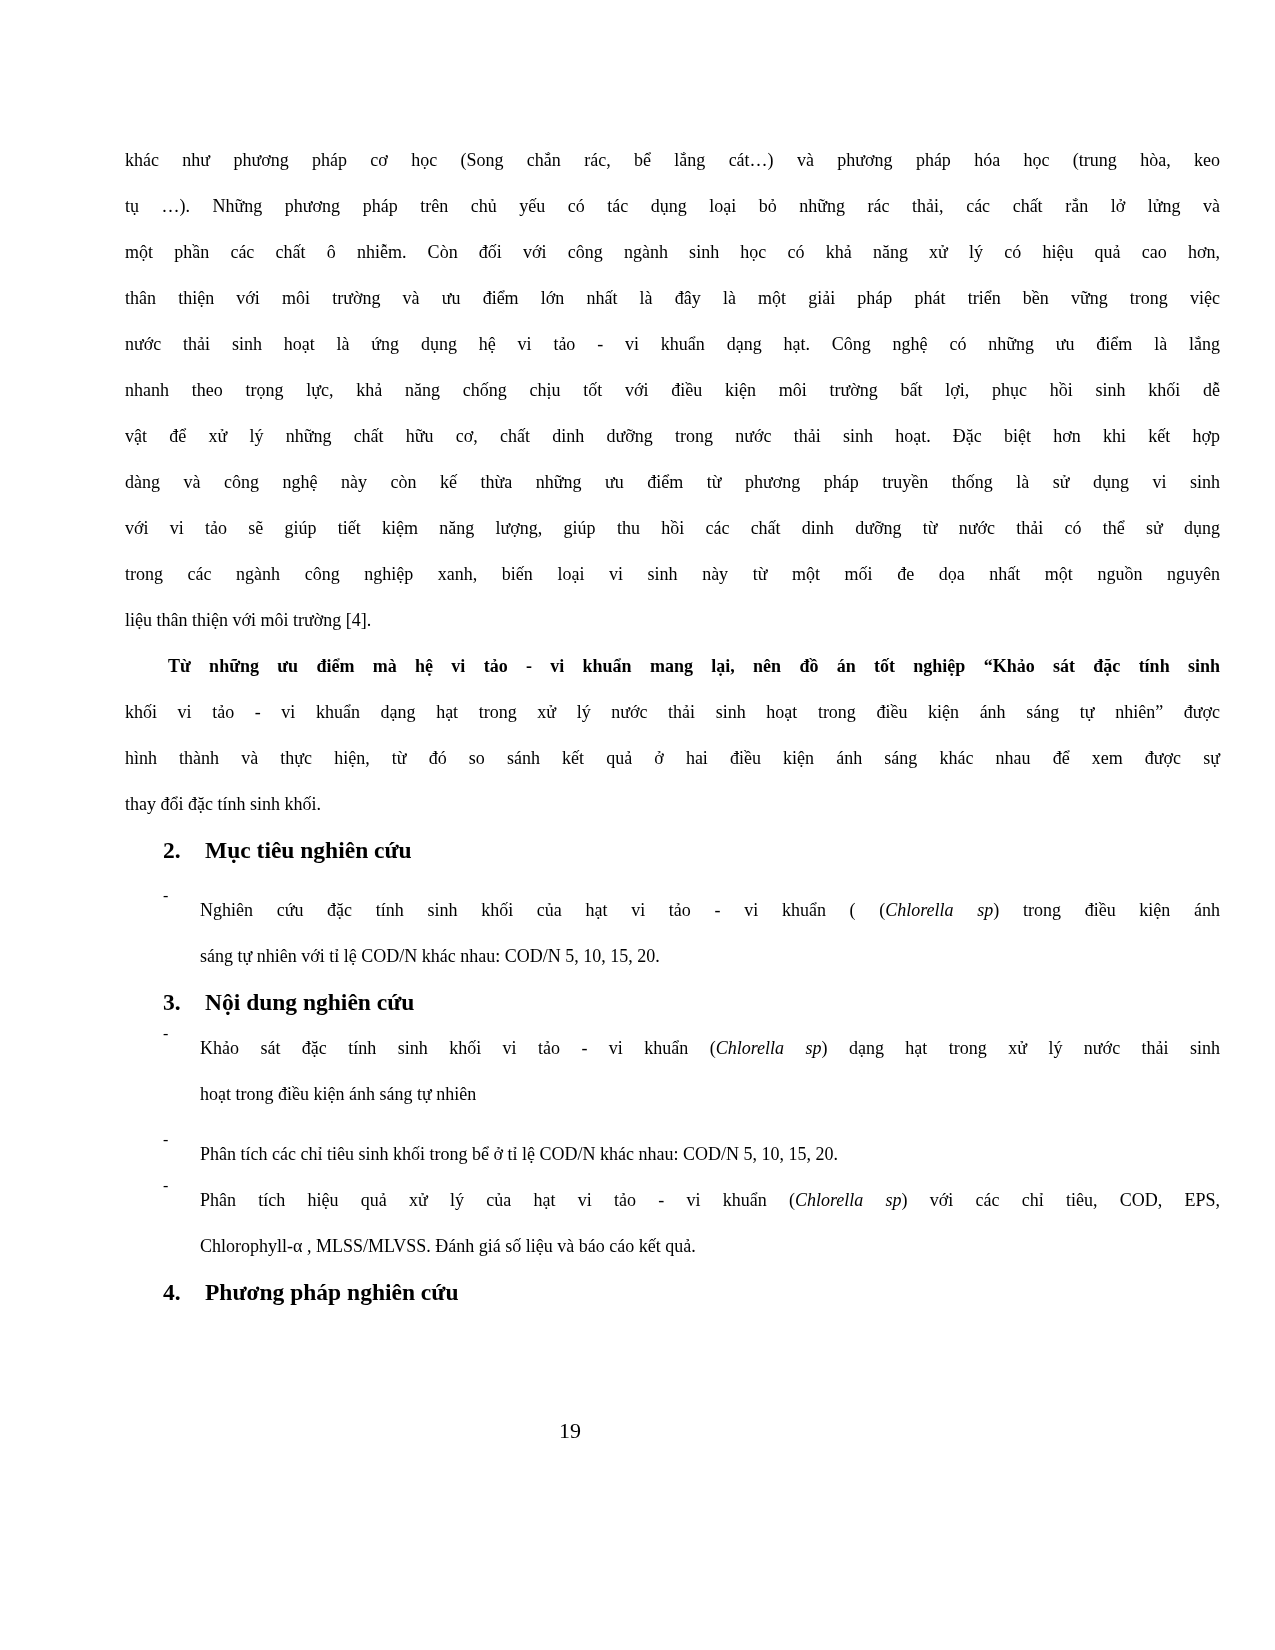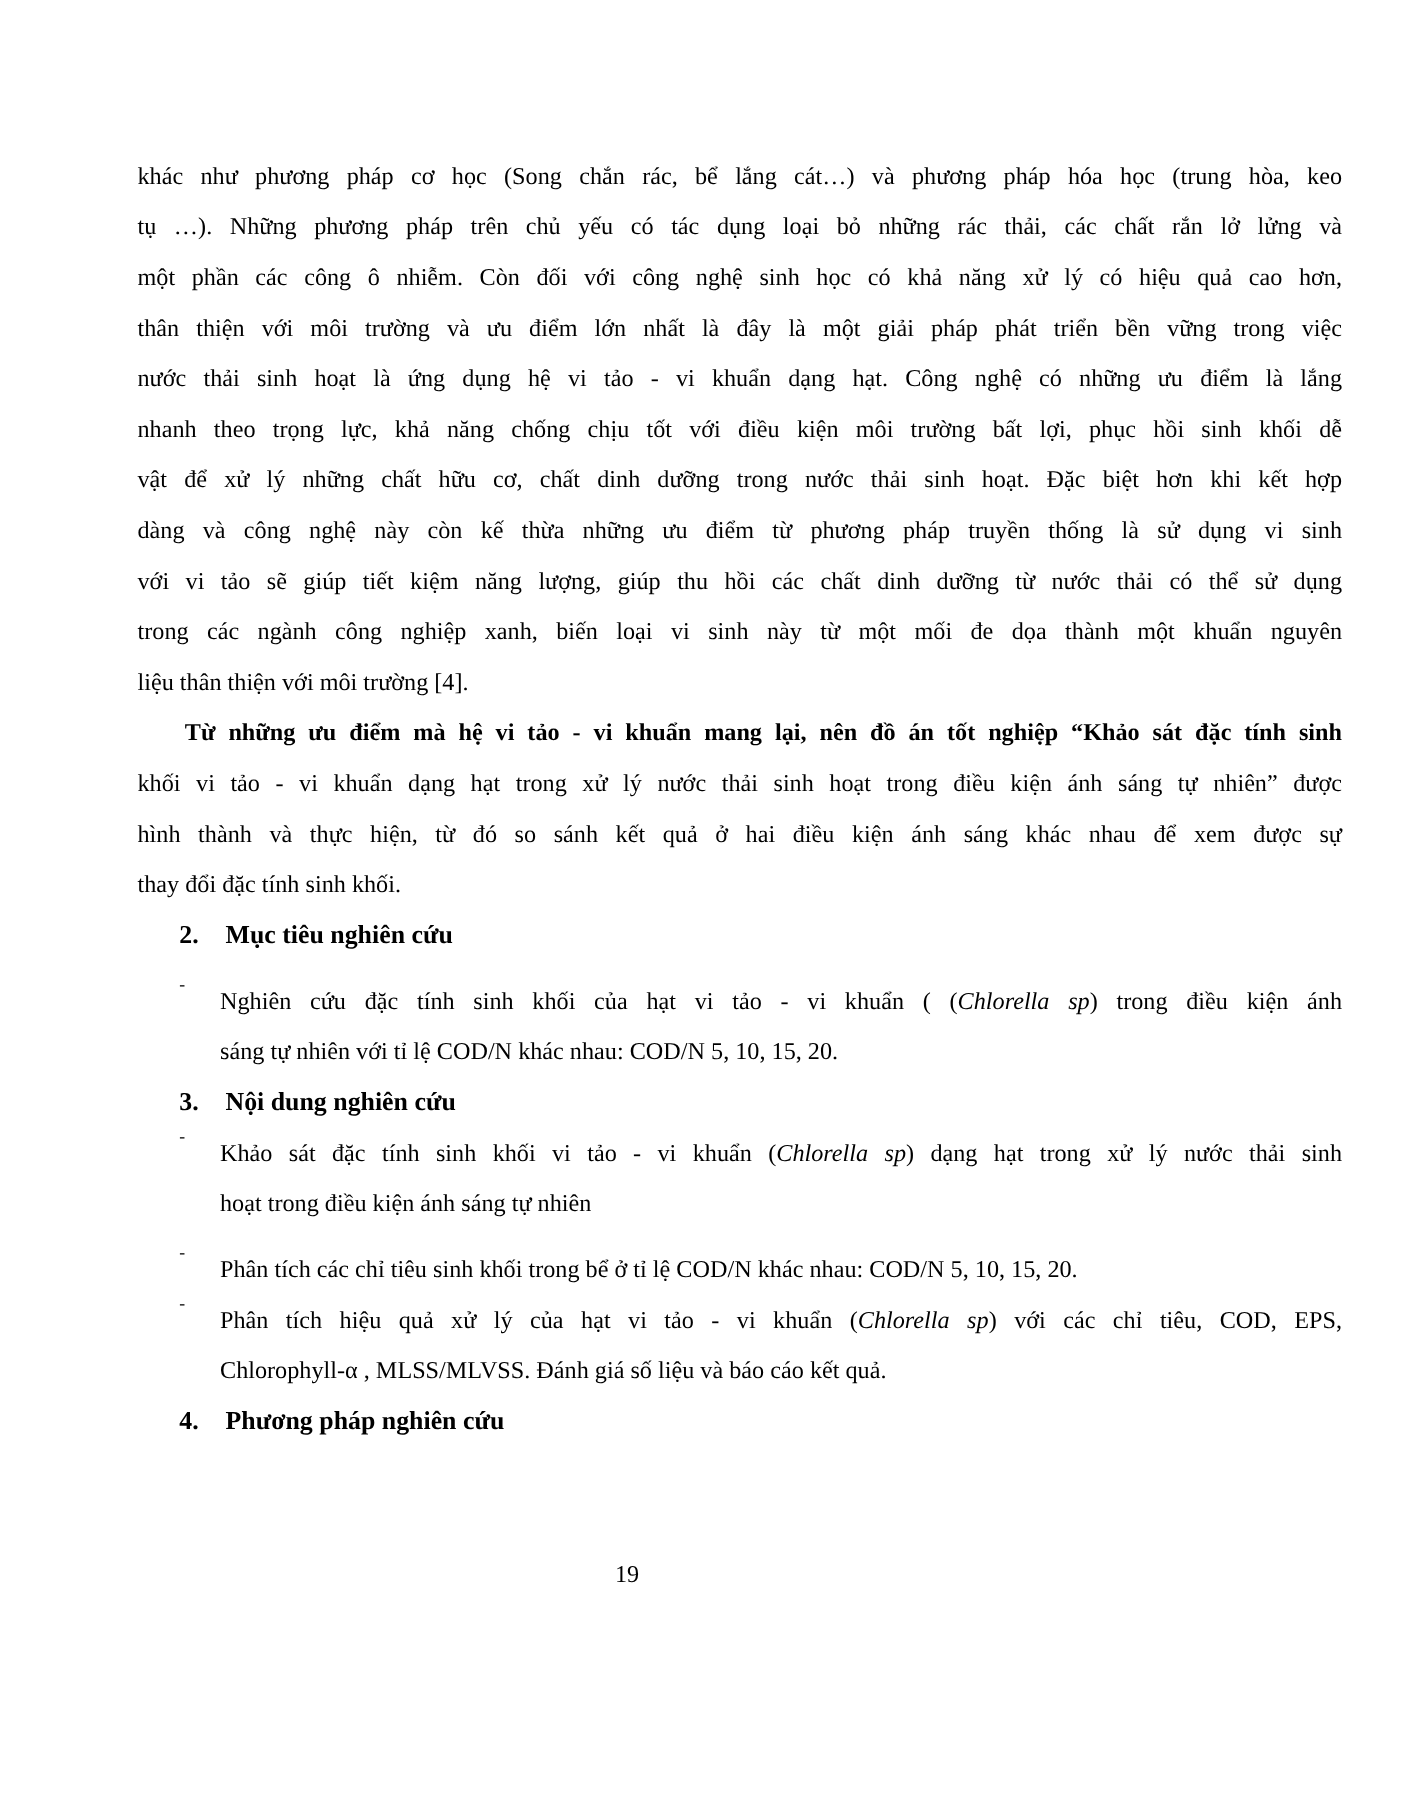--- a/index.html
+++ b/index.html
@@ -1,44 +1,44 @@
 <!DOCTYPE html>
 <html><head>
 <meta charset="utf-8">
 <style>
   html, body { margin:0; padding:0; background:#ffffff; }
   body { width:1275px; height:1650px; position:relative; overflow:hidden;
          font-family:"Liberation Serif", "DejaVu Serif", serif; color:#000; }
   .page { position:absolute; left:125px; top:137px; width:1095px; }
-  .line { font-size:22px; line-height:46px; white-space:nowrap; text-align:justify; text-align-last:justify; }
+  .line { font-size:18px; line-height:46px; white-space:nowrap; text-align:justify; text-align-last:justify; }
   .line.last { text-align-last:left; }
   .indent { padding-left:43px;font-weight:bold; }
   .heading { font-weight:bold; font-size:23.5px; line-height:46px; position:relative; padding-left:80px; }
   .heading .num { position:absolute; left:38px; }
   .bullet { position:relative; padding-left:75px; }
   .bullet .dash { position:absolute; left:38px; }
   .gap { height:14px; }
   .pagenum { position:absolute; top:1418px; left:0; width:1140px; text-align:center; font-size:22px; }
   i { font-style:italic; }
 </style>
 </head>
 <body>
 
 <div class="page">
   <div>
     <div class="line">khác như phương pháp cơ học (Song chắn rác, bể lắng cát…) và phương pháp hóa học (trung hòa, keo</div>
     <div class="line">tụ …).  Những phương pháp trên chủ yếu có tác dụng loại bỏ những rác thải, các chất rắn lở lửng và</div>
-    <div class="line">một phần các công ô nhiễm. Còn đối với công nghệ sinh học có khả năng xử lý có hiệu quả cao hơn,</div>
+    <div class="line">một phần các chất ô nhiễm. Còn đối với công ngành sinh học có khả năng xử lý có hiệu quả cao hơn,</div>
     <div class="line">thân thiện với môi trường và ưu điểm lớn nhất là đây là một giải pháp phát triển bền vững trong việc</div>
     <div class="line">nước thải sinh hoạt là ứng dụng hệ vi tảo - vi khuẩn dạng hạt. Công nghệ có những ưu điểm là lắng</div>
     <div class="line">nhanh theo trọng lực, khả năng chống chịu tốt với điều kiện môi trường bất lợi, phục hồi sinh khối dễ</div>
     <div class="line">vật để xử lý những chất hữu cơ, chất dinh dưỡng trong nước thải sinh hoạt. Đặc biệt hơn khi kết hợp</div>
     <div class="line">dàng và công nghệ này còn kế thừa những ưu điểm từ phương pháp truyền thống là sử dụng vi sinh</div>
     <div class="line">với vi tảo sẽ giúp tiết kiệm năng lượng, giúp thu hồi các chất dinh dưỡng từ nước thải có thể sử dụng</div>
-    <div class="line">trong các ngành công nghiệp xanh, biến loại vi sinh này từ một mối đe dọa thành một khuẩn nguyên</div>
+    <div class="line">trong các ngành công nghiệp xanh, biến loại vi sinh này từ một mối đe dọa nhất một nguồn nguyên</div>
     <div class="line last">liệu thân thiện với môi trường [4].</div>
   </div>
 
   <div>
     <div class="line indent">Từ những ưu điểm mà hệ vi tảo - vi khuẩn mang lại, nên đồ án tốt nghiệp “Khảo sát đặc tính sinh</div>
     <div class="line">khối vi tảo - vi khuẩn dạng hạt trong xử lý nước thải sinh hoạt trong điều kiện ánh sáng tự nhiên” được</div>
     <div class="line">hình thành và thực hiện, từ đó so sánh kết quả ở hai điều kiện ánh sáng khác nhau để xem được sự</div>
     <div class="line last">thay đổi đặc tính sinh khối.</div>
   </div>
 

